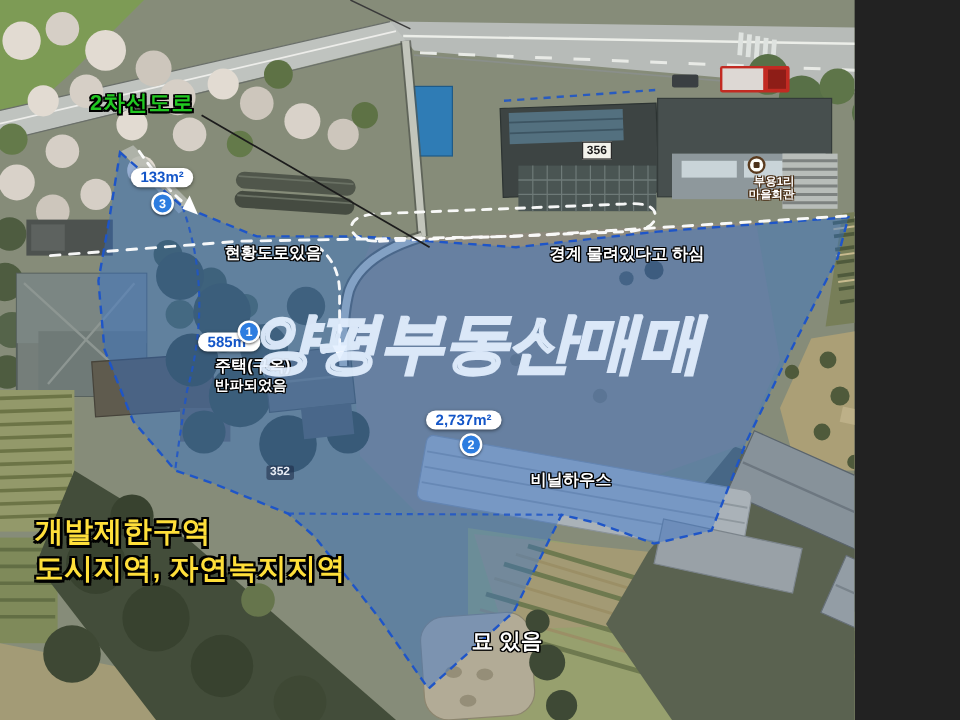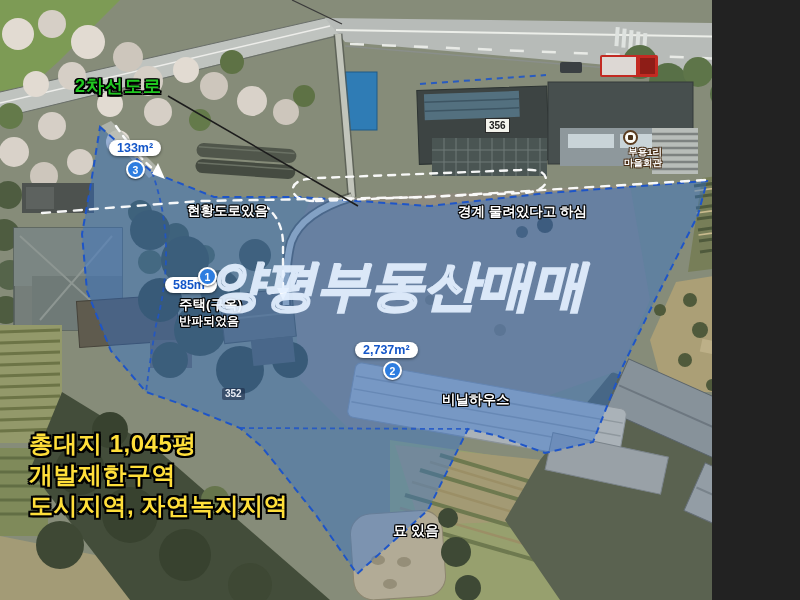--- a/index.html
+++ b/index.html
@@ -331,21 +331,20 @@
   </div>
 
   <div class="num356">356</div>
   <div class="num352">352</div>
 
   <div class="pill" style="left:355px;top:342px;">2,737m²</div>
   <div class="marker" style="left:383px;top:361px;">2</div>
 
   <div class="lbl ol" style="left:398px;top:391px;font-size:13.5px;margin-left:44px;">비닐하우스</div>
 
-  <div class="lbl ol" style="left:393px;top:522px;font-size:14px;">묘 있음</div>
+  <div class="lbl ol" style="left:393px;top:522px;font-size:18px;">묘 있음</div>
 
   <div class="info">
-    <div>총대지 1,045평</div>
     <div>개발제한구역</div>
     <div>도시지역, 자연녹지지역</div>
   </div>
 
 </div>
 
 </body></html>

